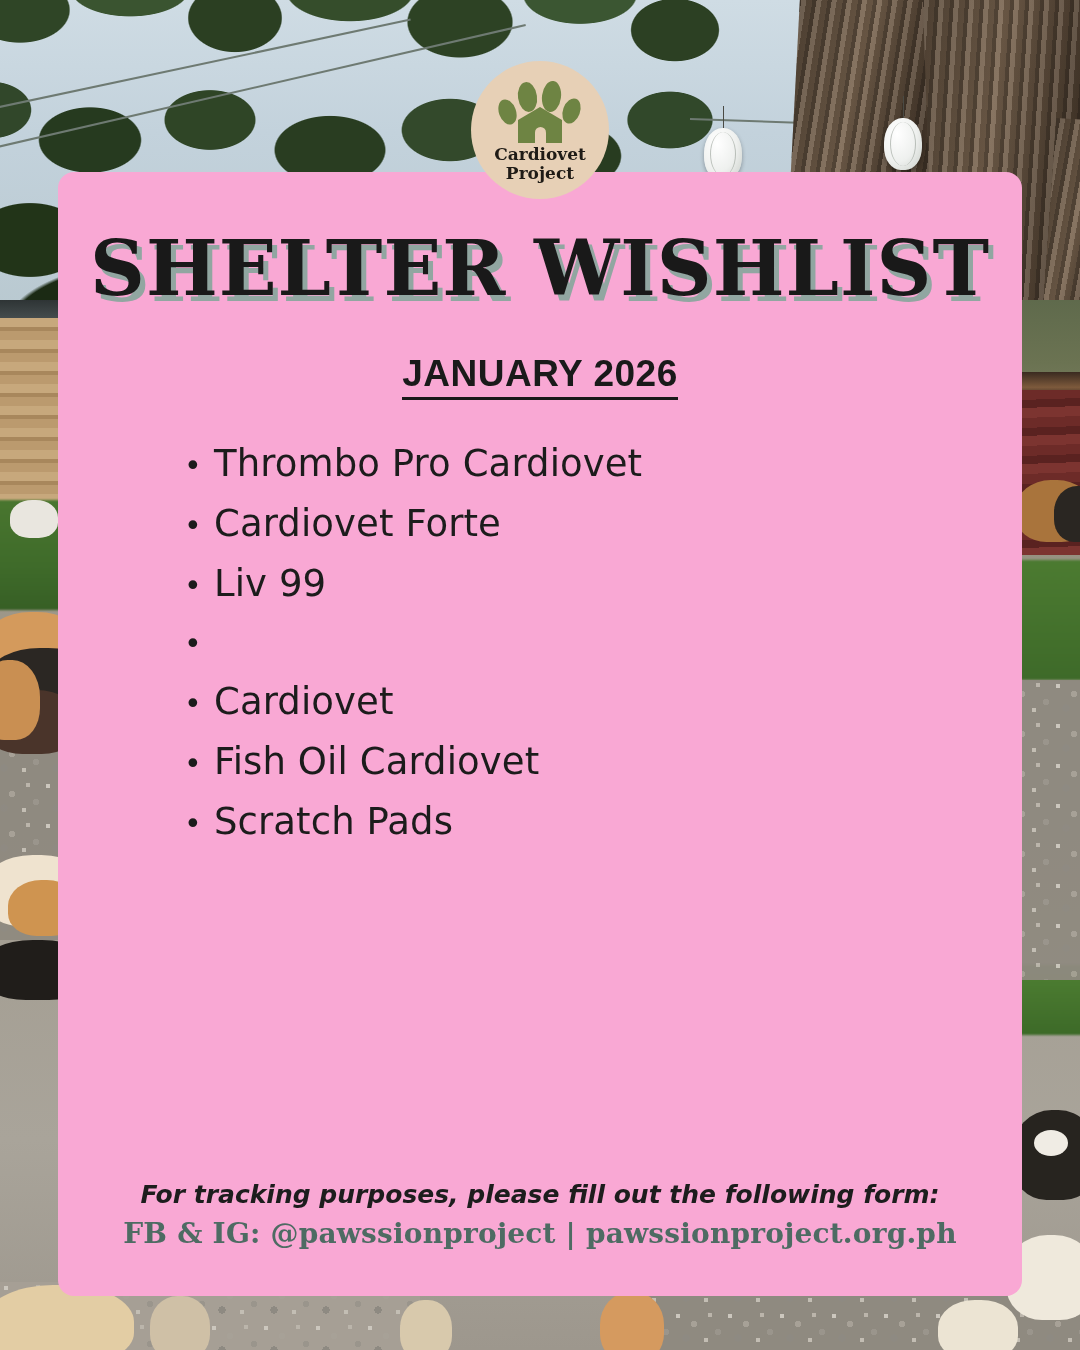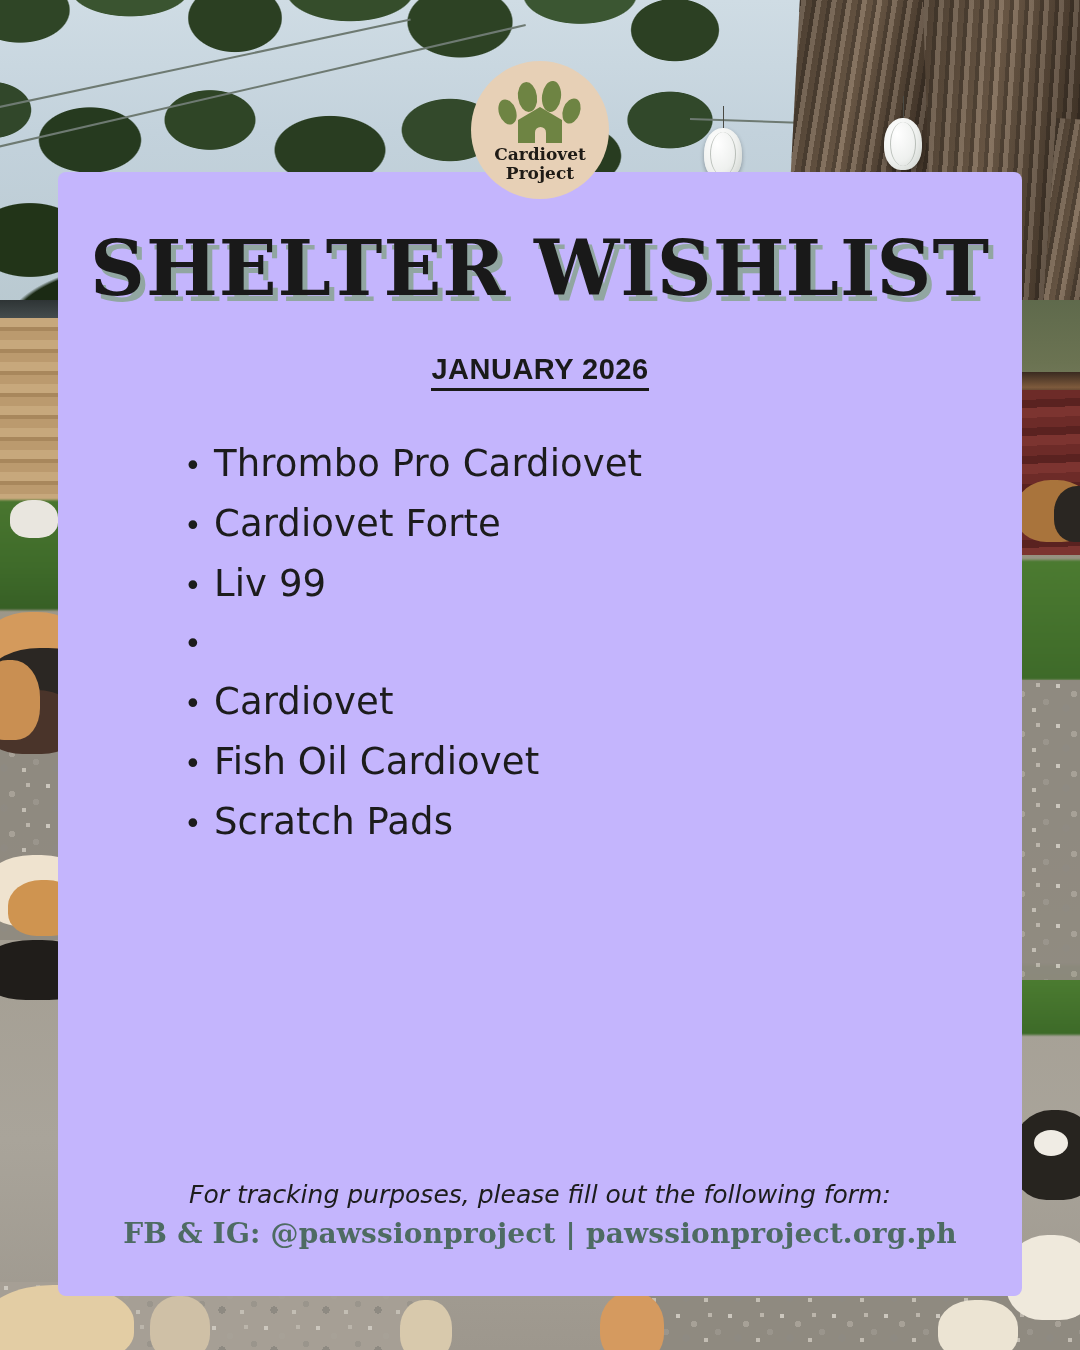--- a/index.html
+++ b/index.html
@@ -184,22 +184,22 @@
     color: #1f1b16;
     text-align: center;
     margin-top: 2px;
   }
 
   
   .card {
     position: absolute;
     left: 58px; top: 172px;
     width: 964px; height: 1124px;
-    background: #c4b5fd;
-    border-radius: 8px;
+    background: #f9a8d4;
+    border-radius: 16px;
     z-index: 4;
     box-sizing: border-box;
   }
 
   .title {
     position: absolute;
     left: 0; right: 0; top: 52px;
     text-align: center;
     font-family: "DejaVu Serif", serif;
     font-weight: 700;
@@ -209,21 +209,21 @@
     text-shadow: 5px 6px 0 #91a6a1;
     white-space: nowrap;
   }
 
   .subtitle {
     position: absolute;
     left: 0; right: 0; top: 181px;
     text-align: center;
     font-family: "Liberation Sans", sans-serif;
     font-weight: 700;
-    font-size: 29px;
+    font-size: 37px;
     letter-spacing: .5px;
     color: #1a1a1a;
   }
   .subtitle span {
     border-bottom: 3px solid #1a1a1a;
     padding-bottom: 3px;
   }
 
   .wishlist {
     position: absolute;
@@ -251,20 +251,21 @@
     position: absolute;
     left: 0; right: 0; bottom: 46px;
     text-align: center;
   }
   .footer-line1 {
     font-family: "DejaVu Sans", sans-serif;
     font-style: italic;
     font-size: 25px;
     color: #1d1d1d;
     margin-bottom: 8px;
+    font-weight: bold;
   }
   .footer-line2 {
     font-family: "DejaVu Sans", sans-serif;
     font-style: italic;
     font-weight: 700;
     font-size: 26px;
     color: #141414;
     margin-bottom: 26px;
   }
   .footer-social {

